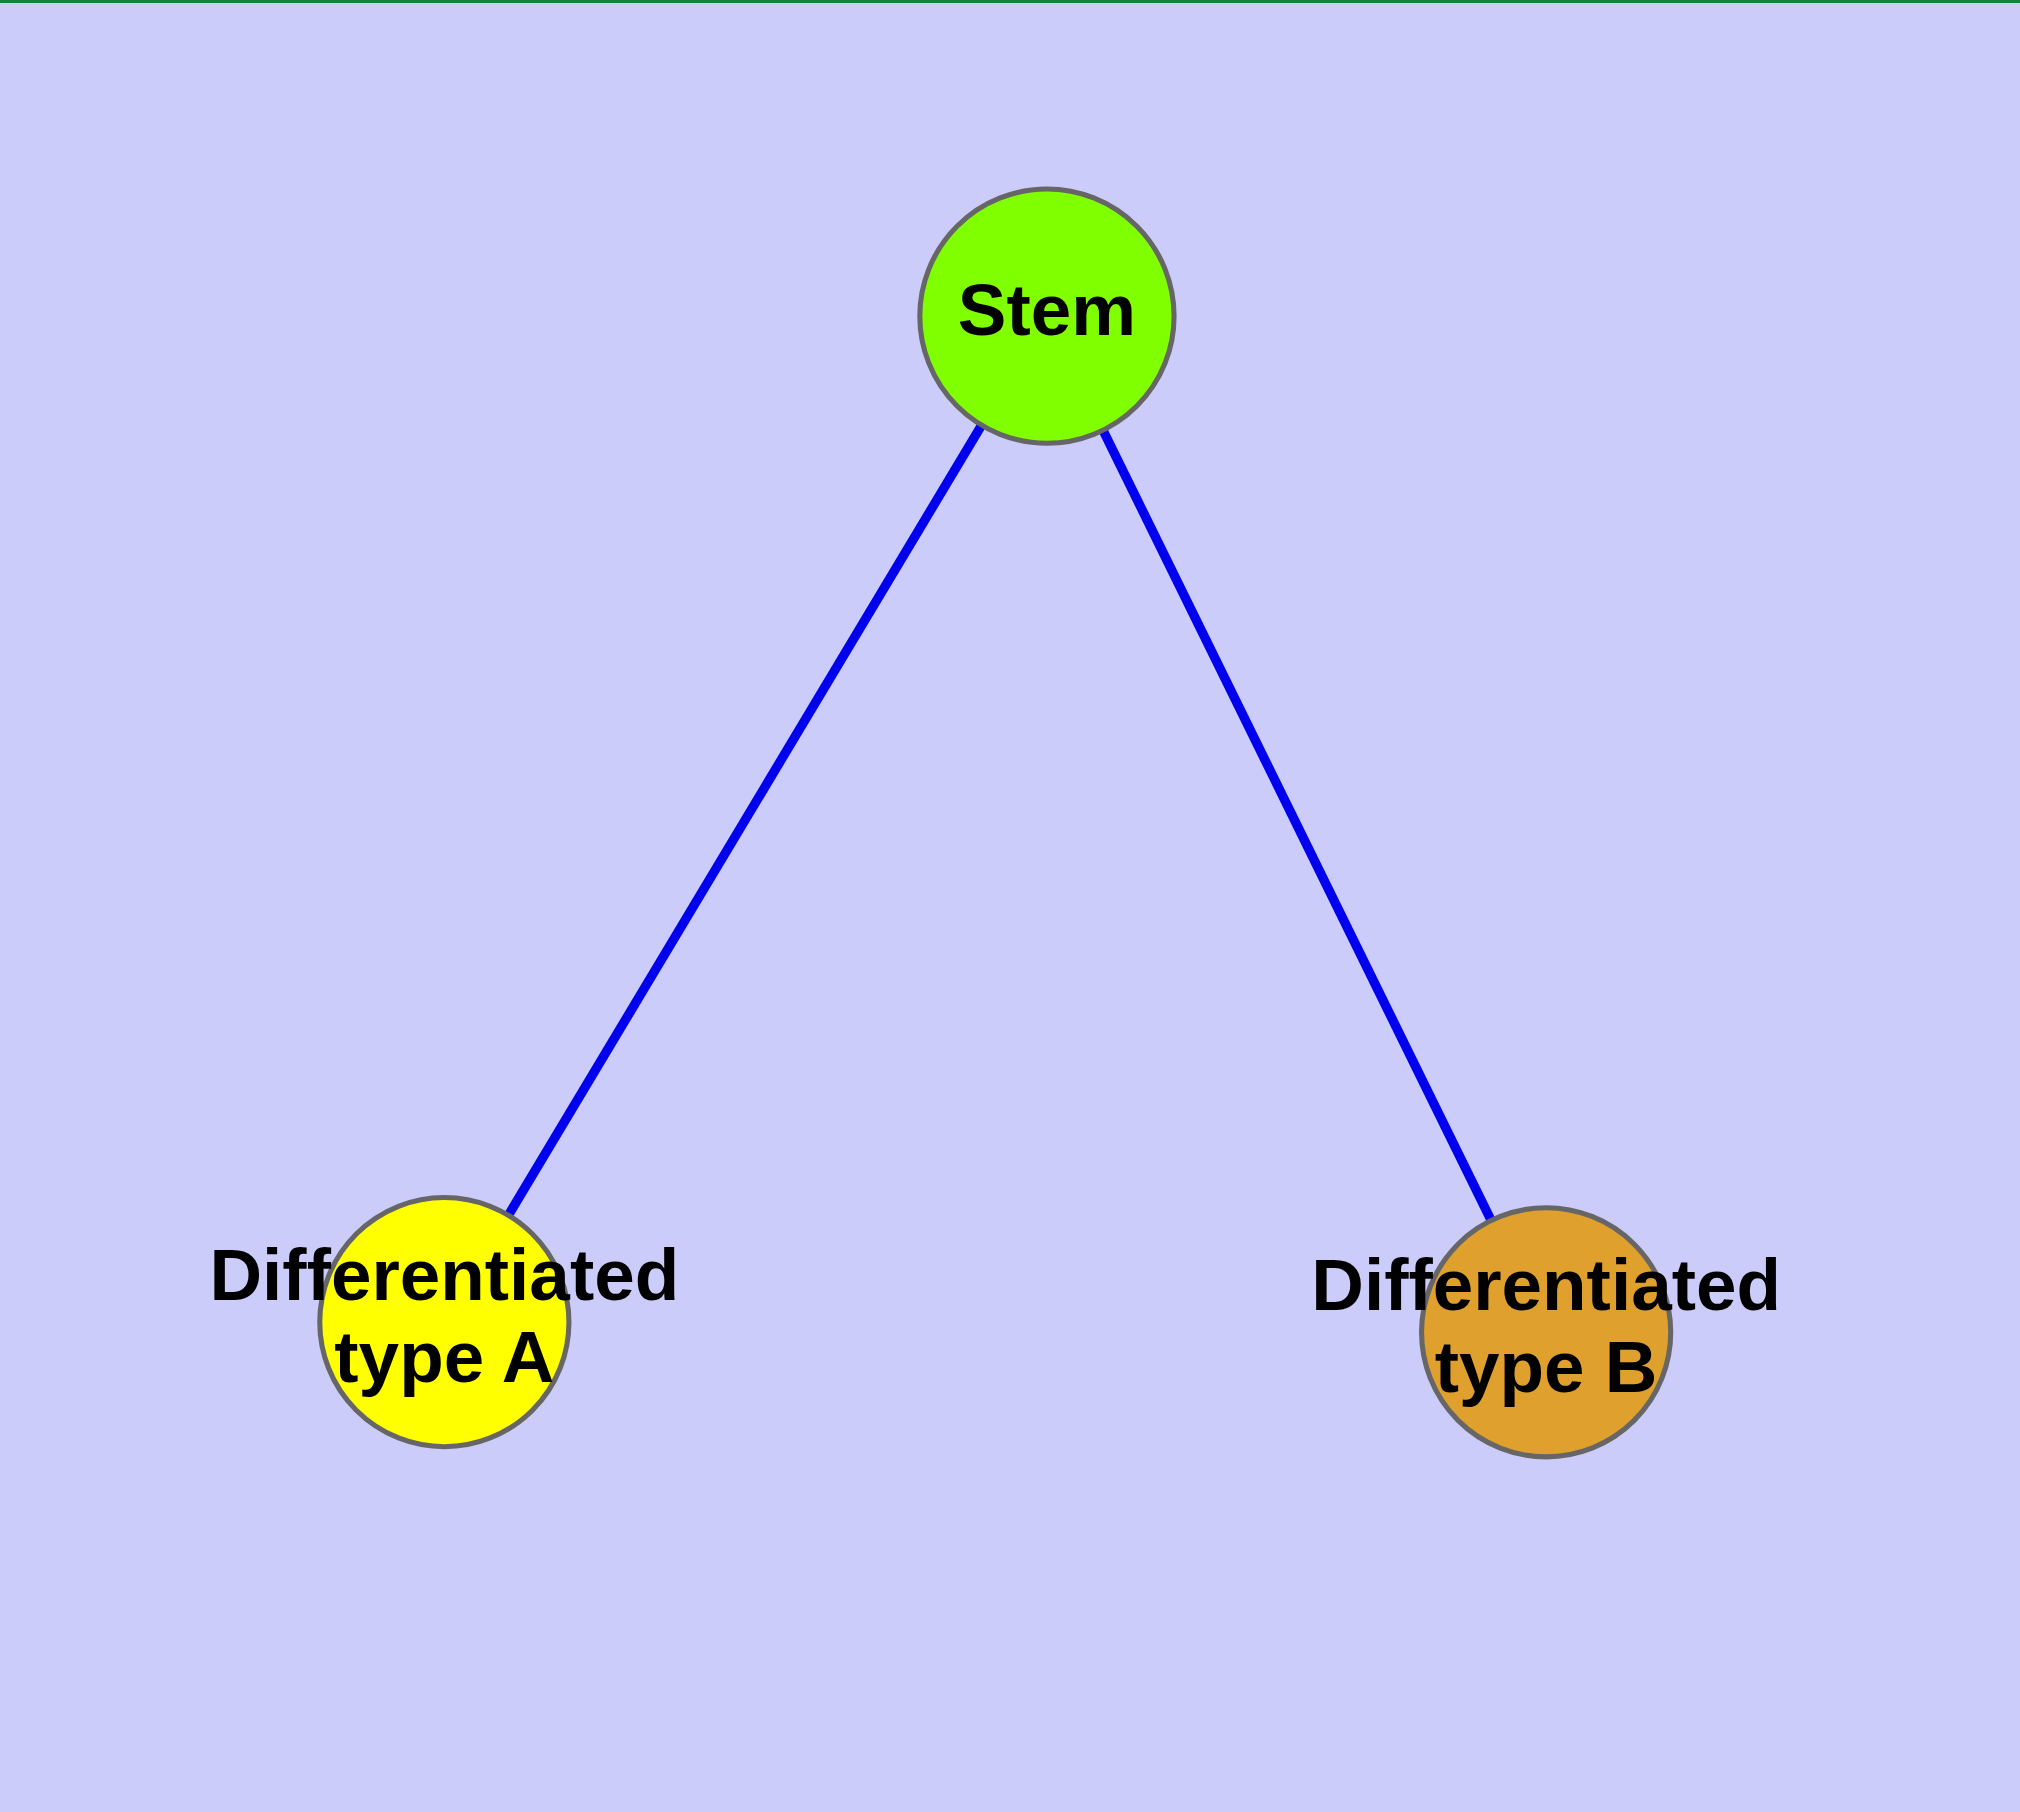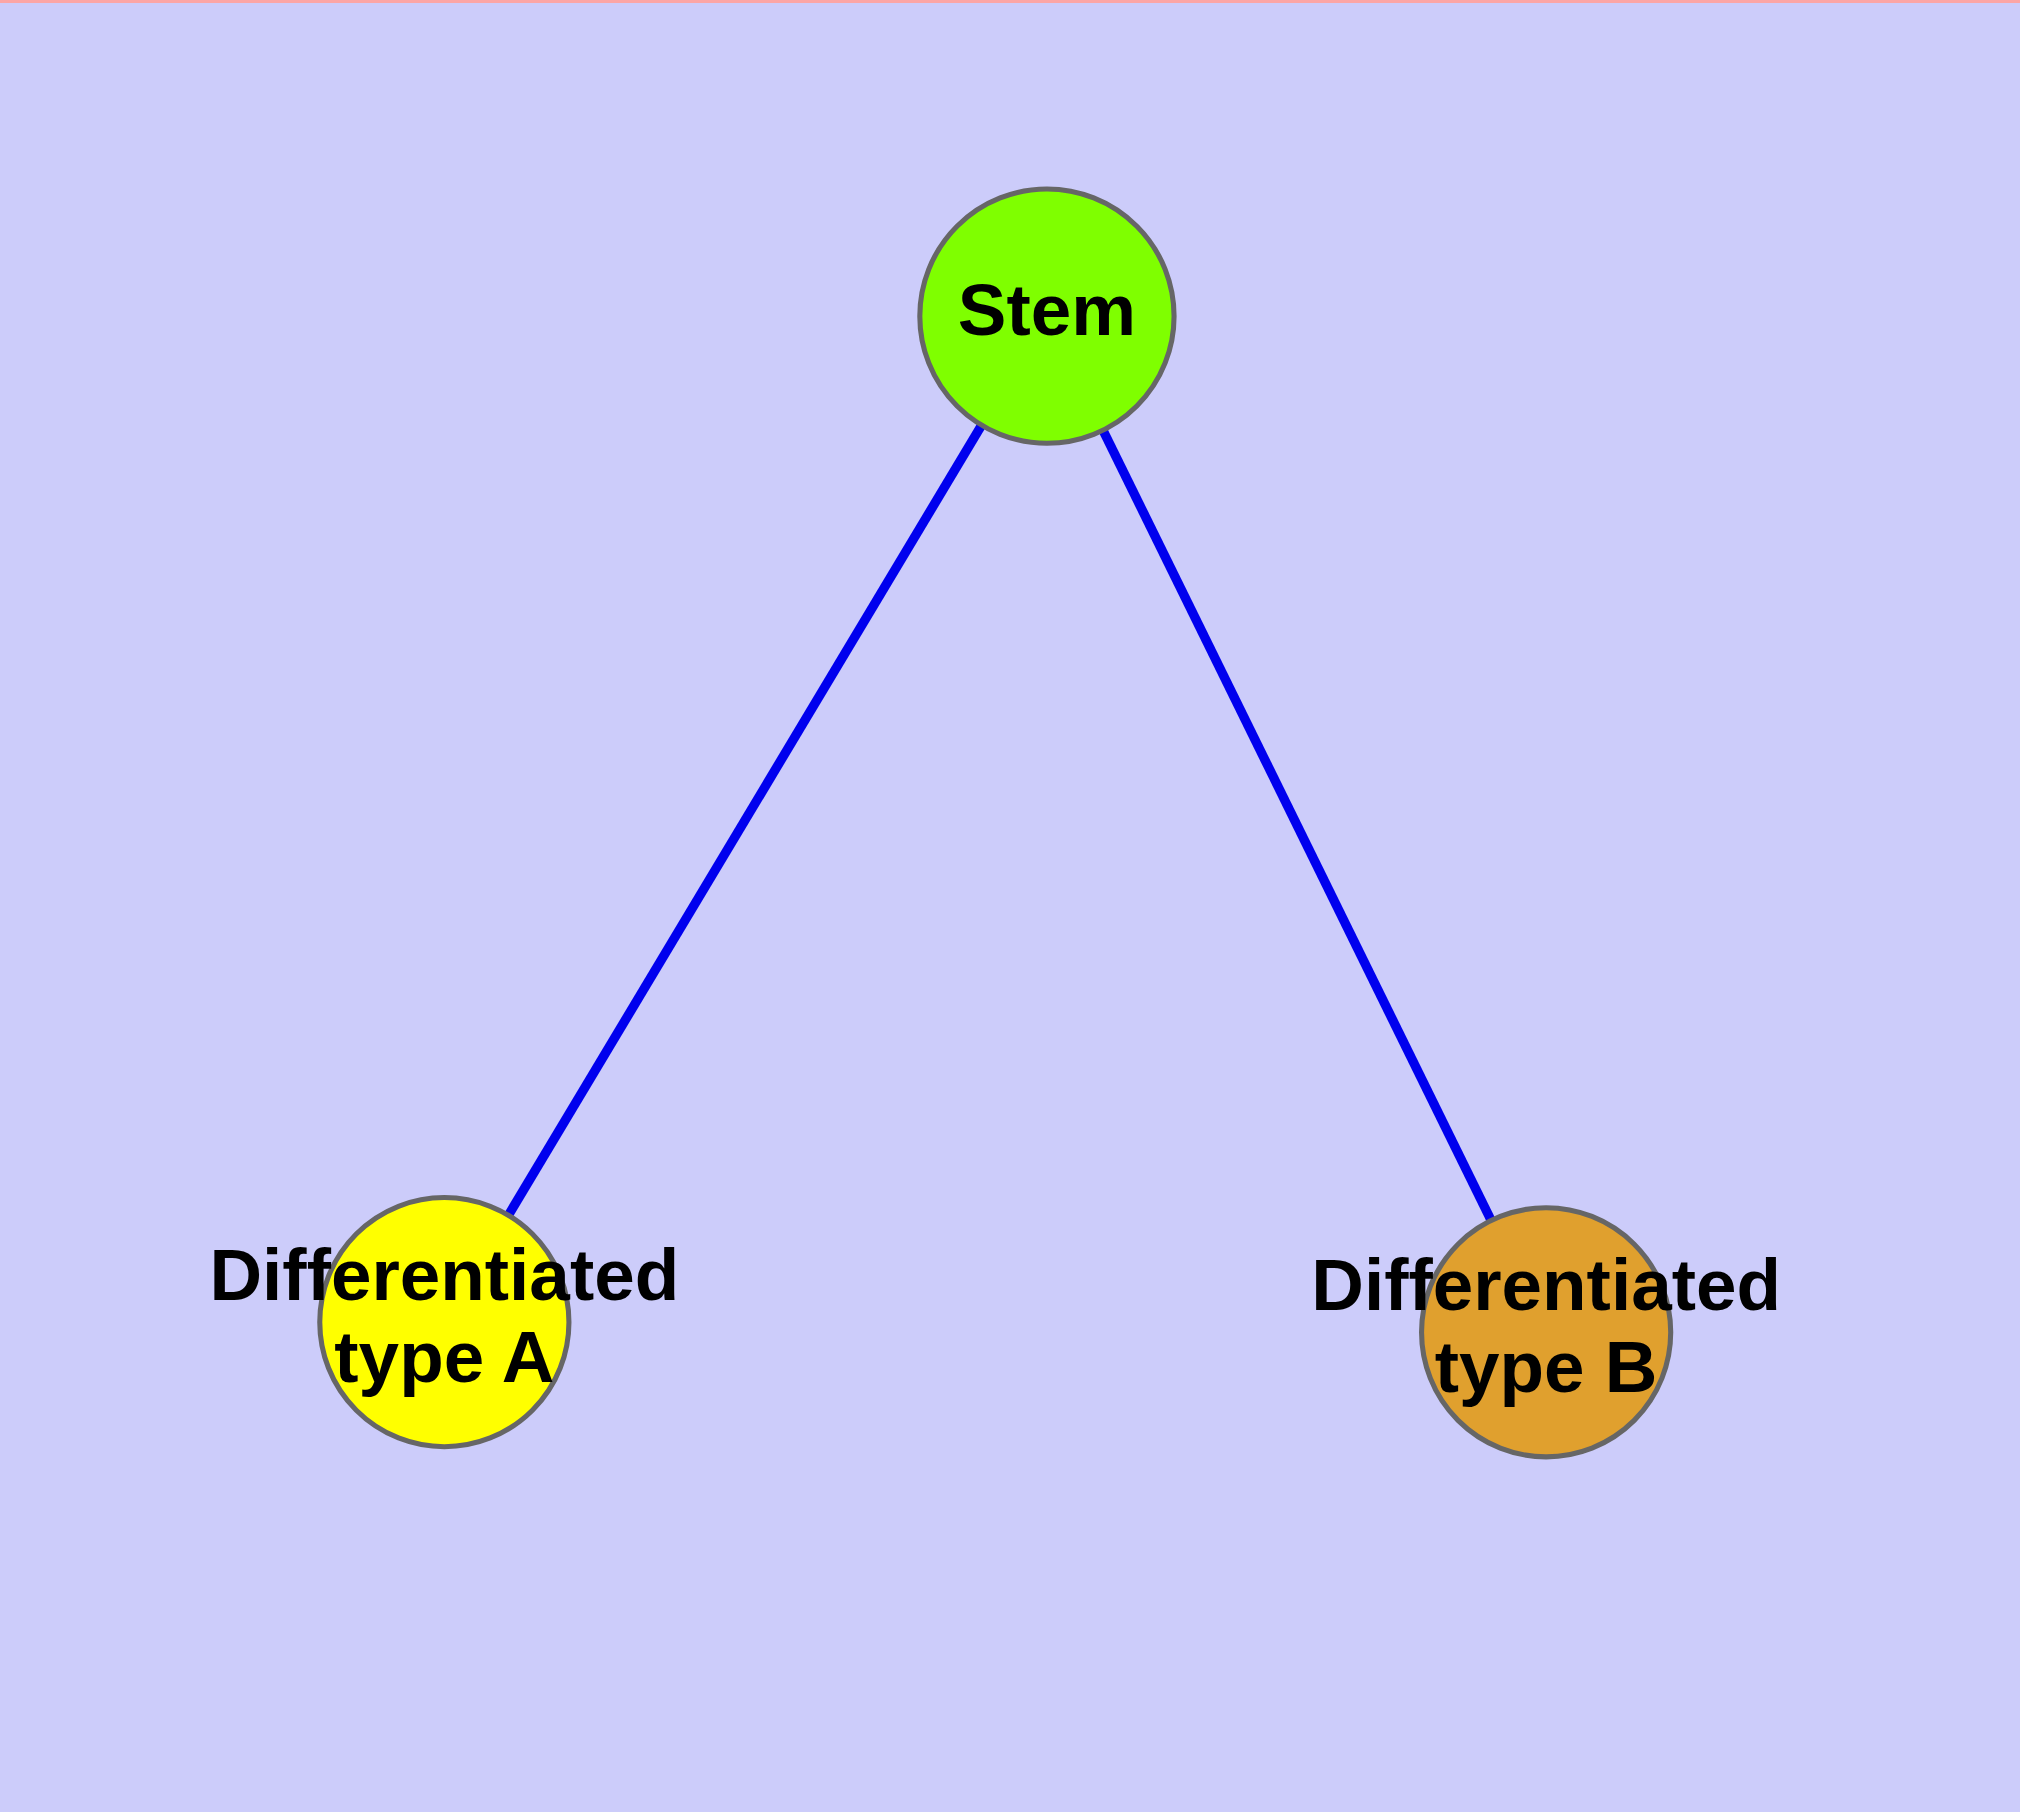--- a/index.html
+++ b/index.html
@@ -41,21 +41,21 @@
     font-weight: bold;
     fill: #000000;
     text-anchor: middle;
     dominant-baseline: middle;
     white-space: pre;
   }
 </style>
 </head>
 <body>
 
-<div id="canvas" style="background: #fca5a5;">
+<div id="canvas" style="background: #15803d;">
 
   <div id="plot-bg" style="background: rgb(204, 204, 250);"></div>
 
   <svg id="graph-svg" viewBox="0 0 2384 2138" xmlns="http://www.w3.org/2000/svg">
 
     <g id="edges-layer">
         <line class="edge-line" x1="1157.4074549738802" y1="502.53917151336725" x2="600.050971283879" y2="1433.0344544107393" stroke="#0000ee" stroke-width="11"></line>
         <line class="edge-line" x1="1301.5780834030952" y1="508.5299185064704" x2="1758.7446599757743" y2="1439.1627288810753" stroke="#0000ee" stroke-width="11"></line>
       </g>
 

